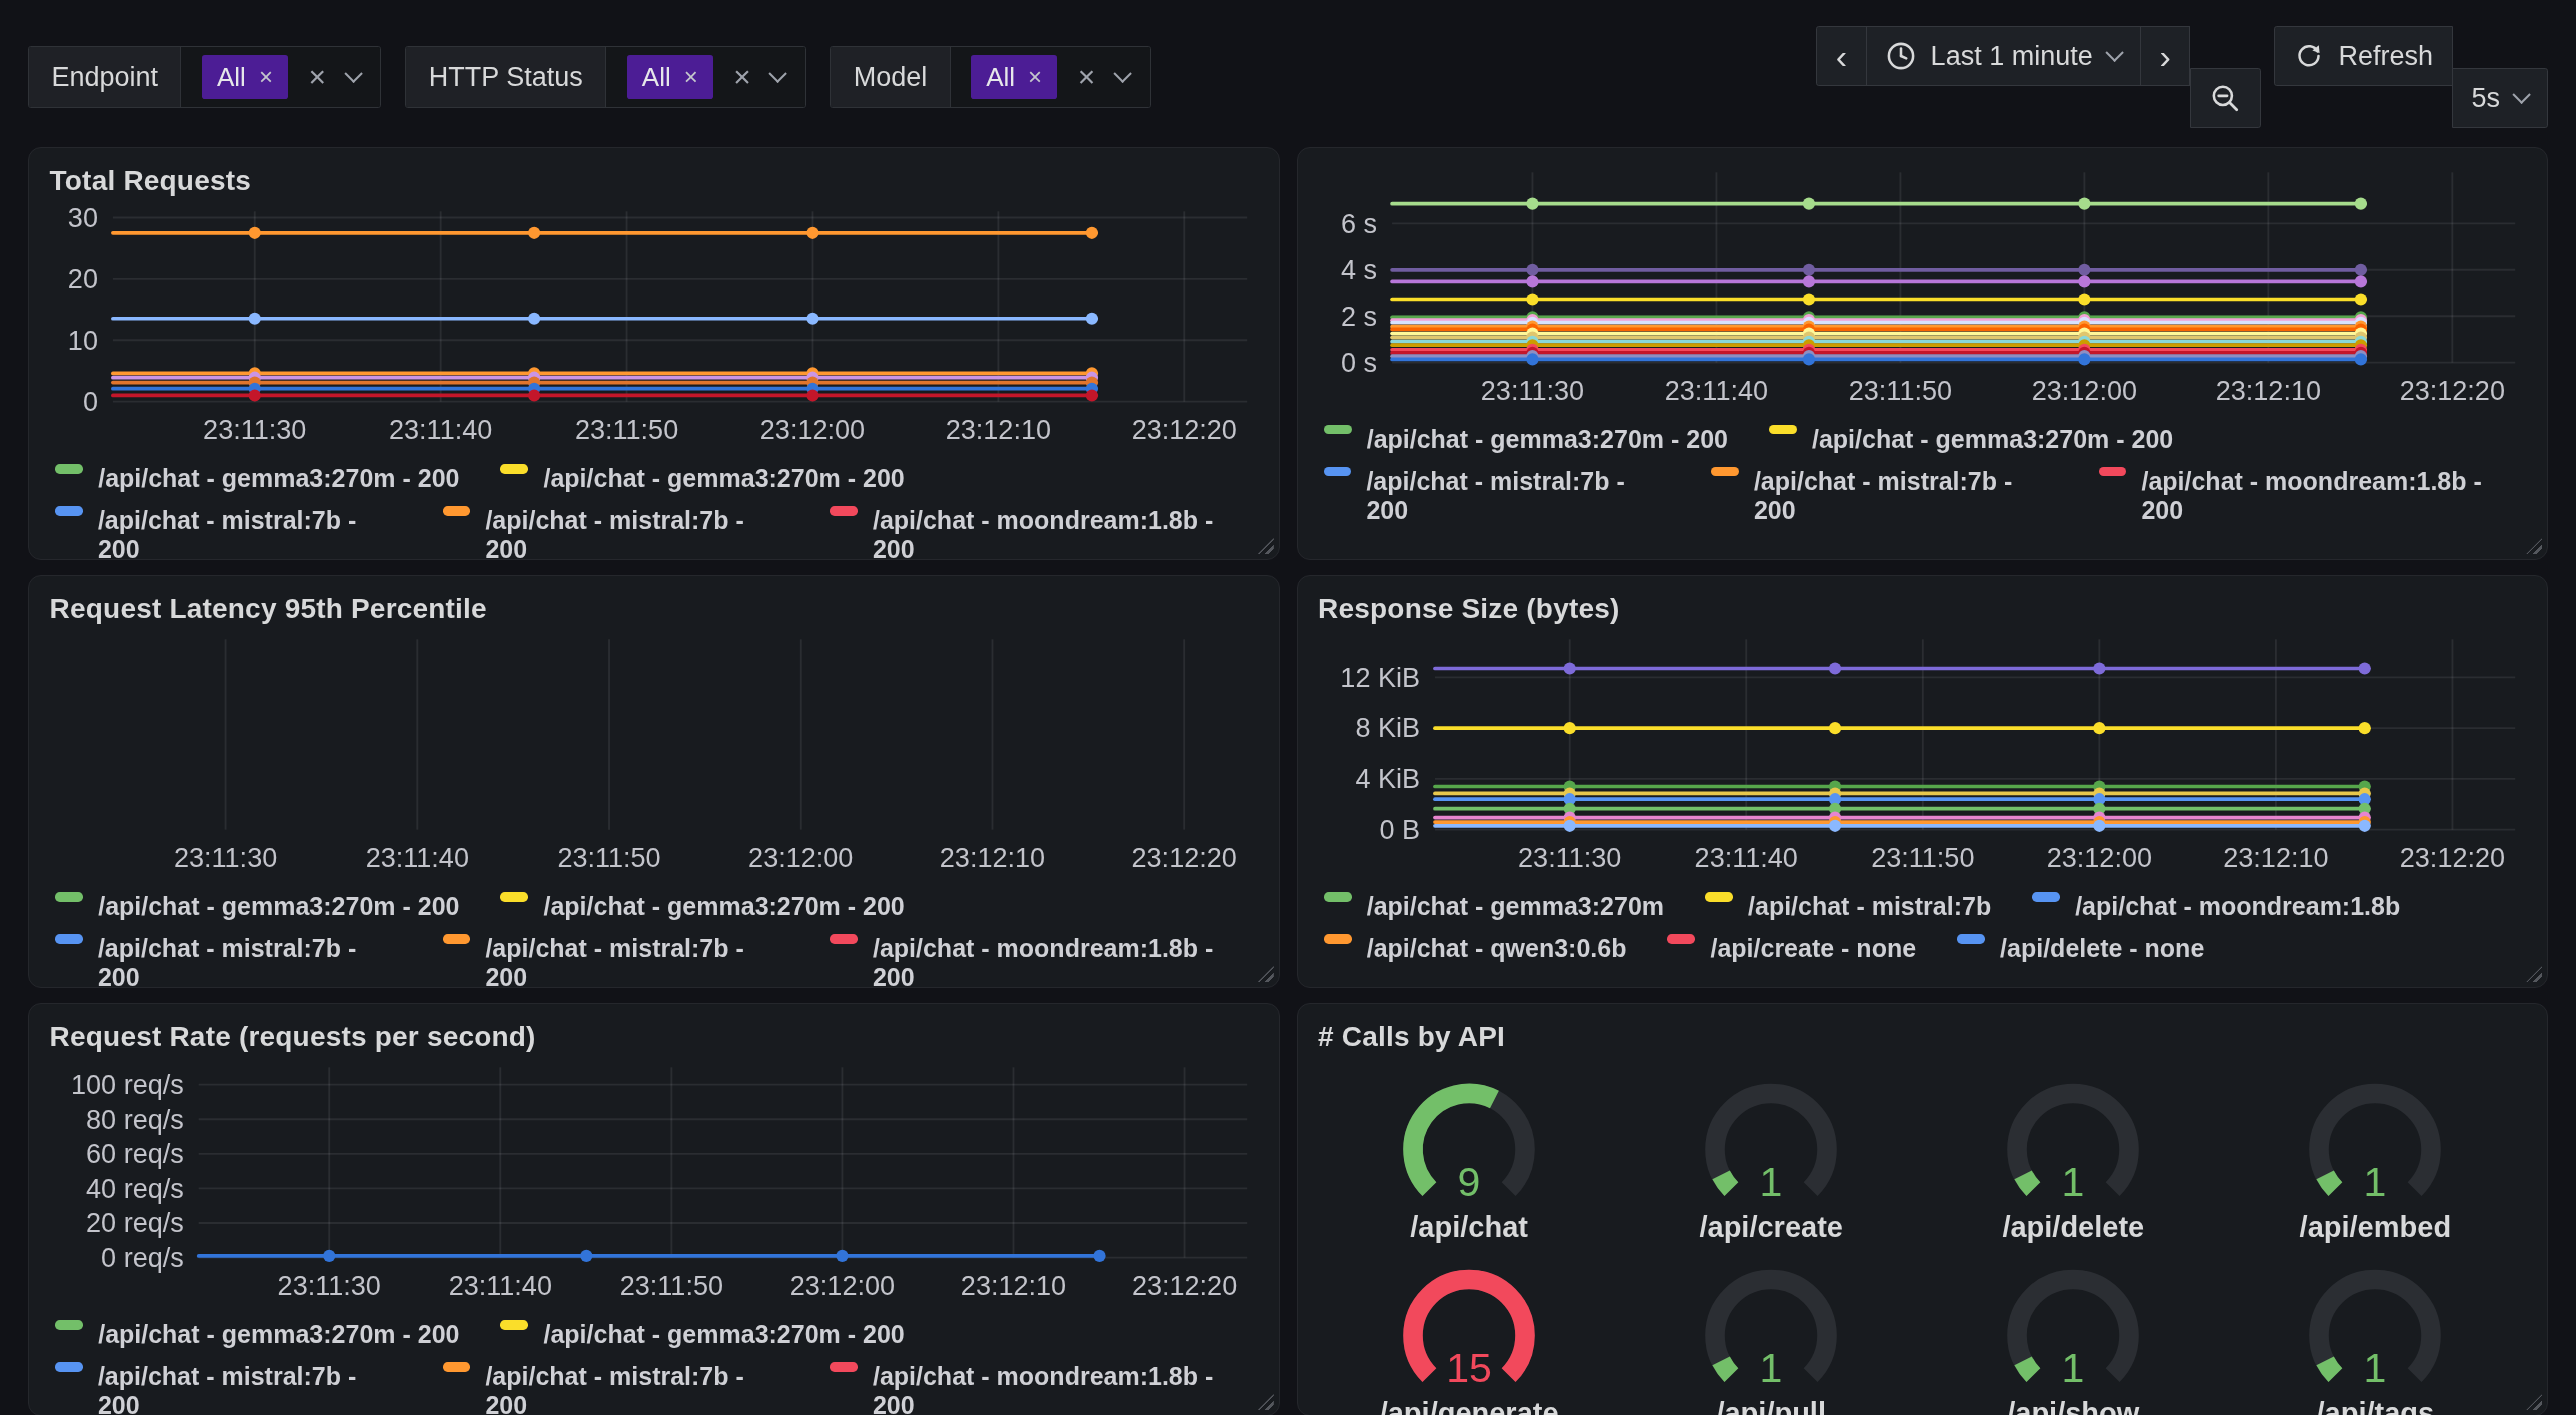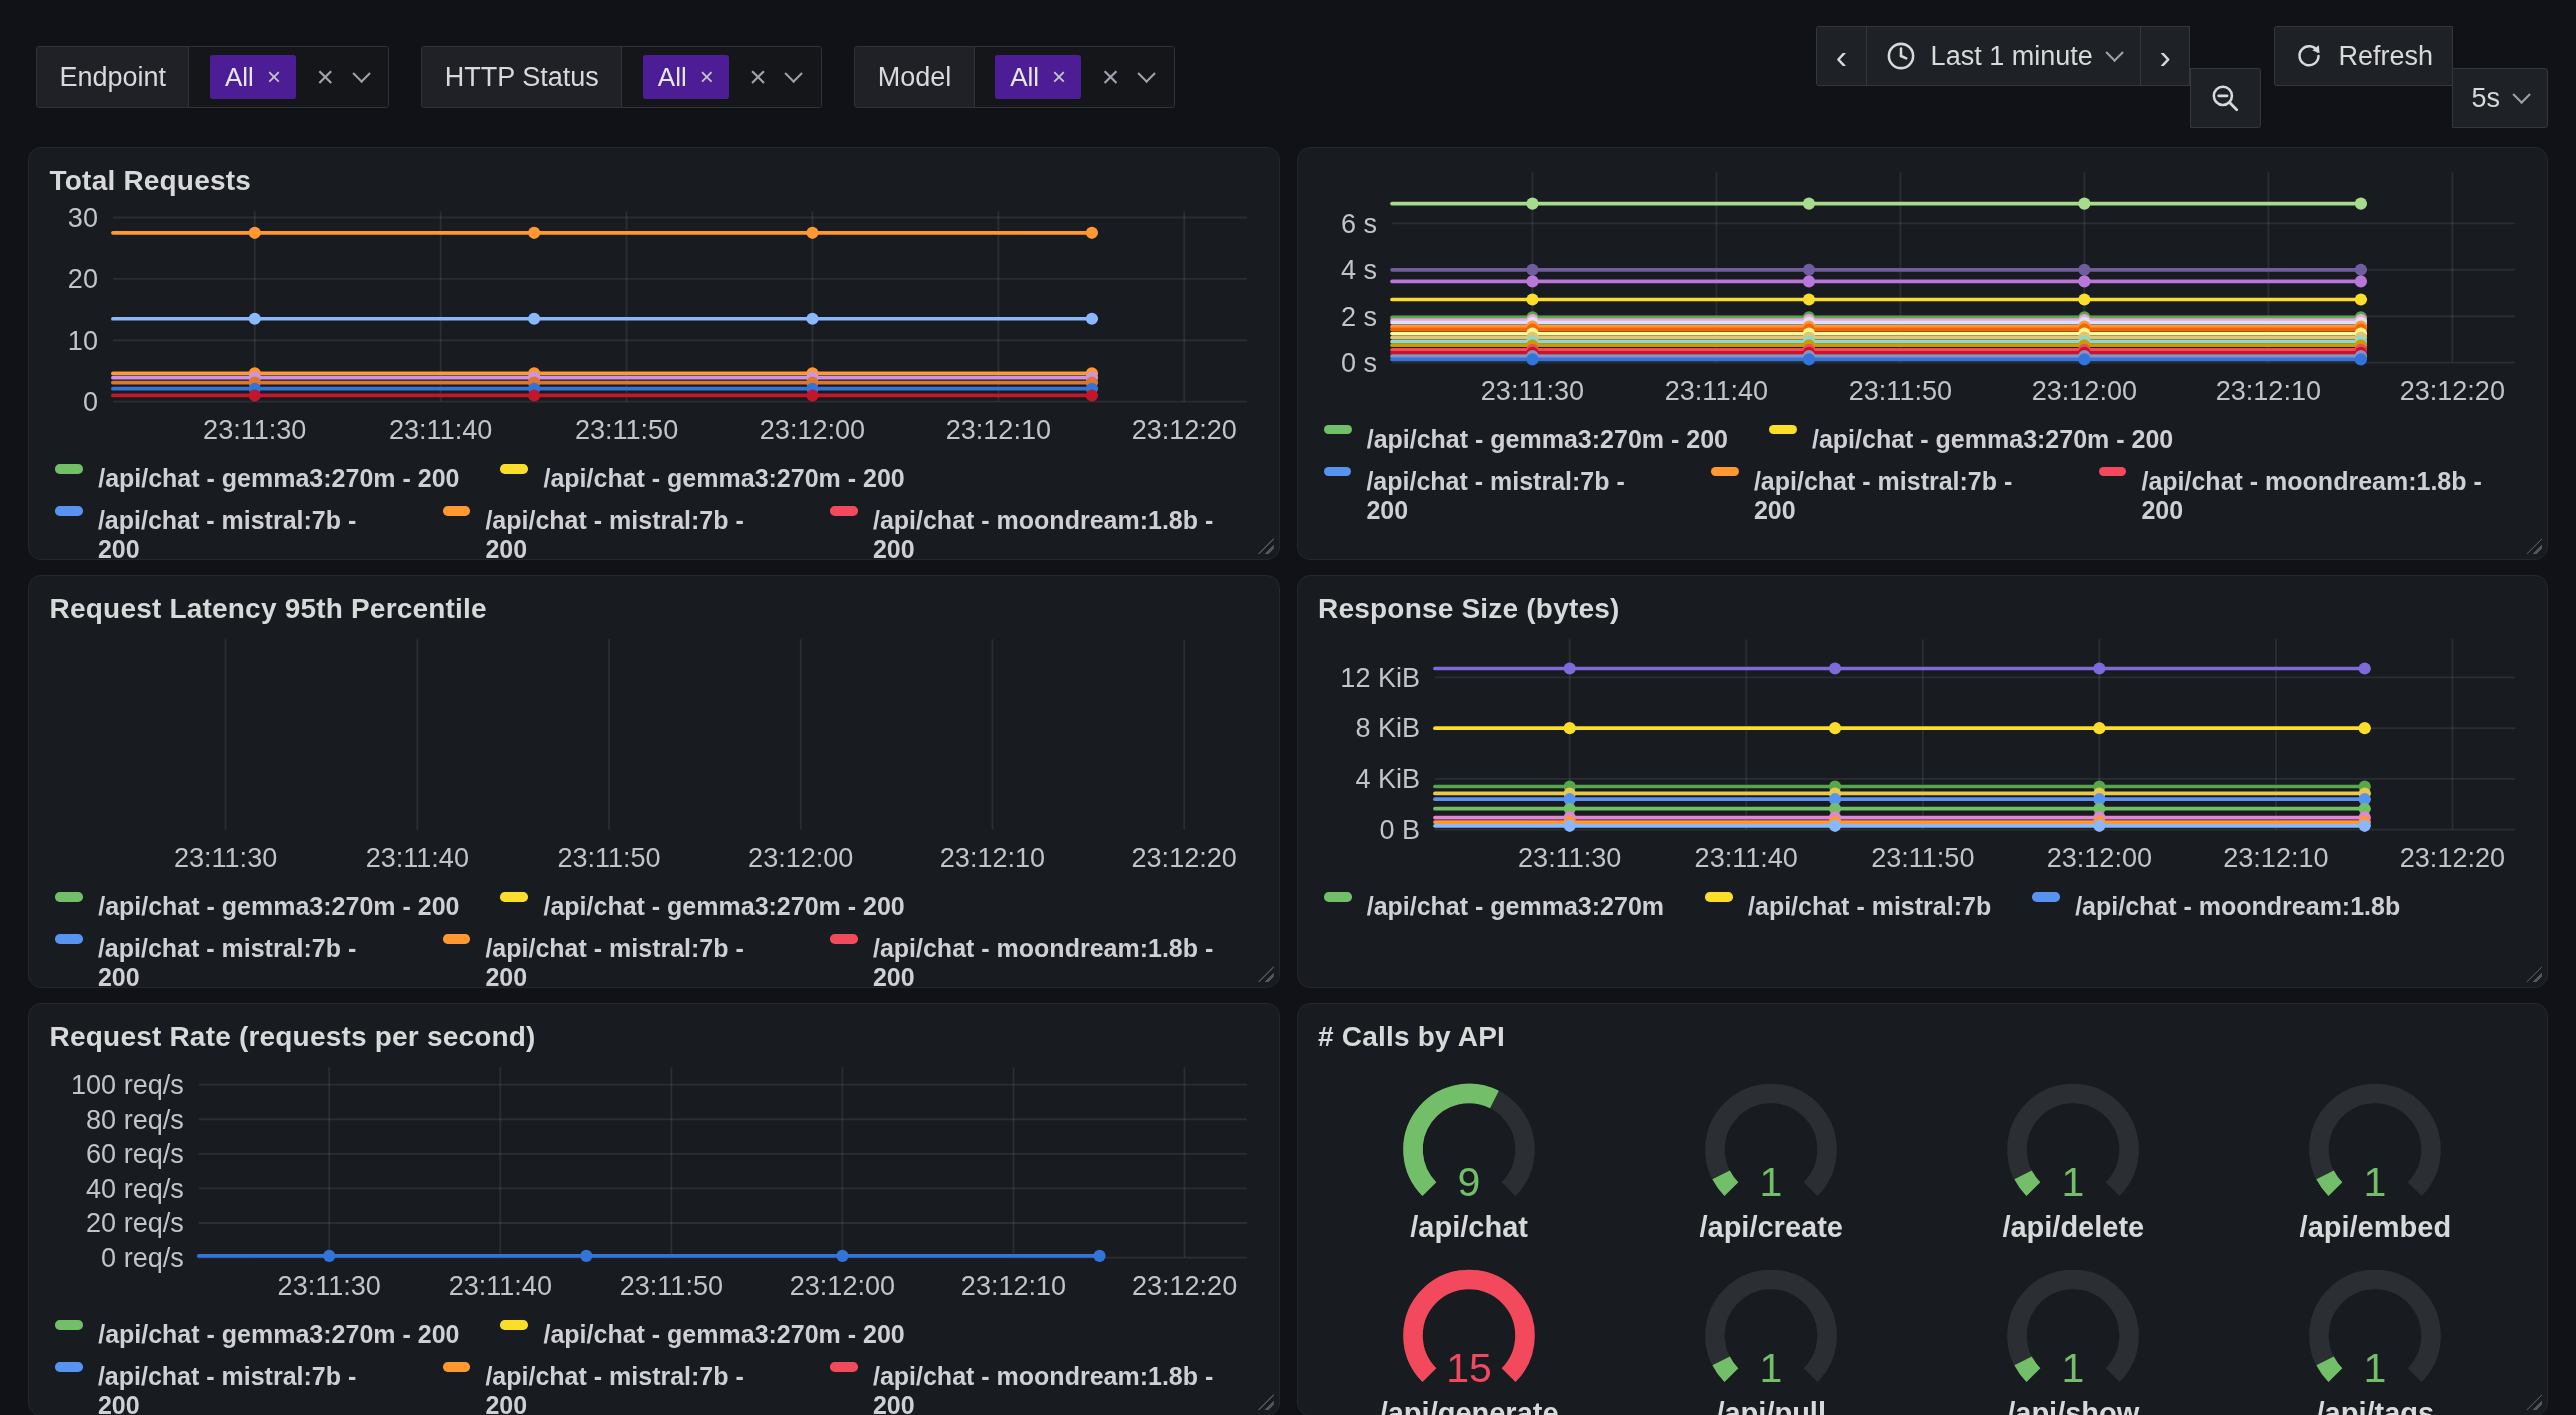--- a/index.html
+++ b/index.html
@@ -1,20 +1,20 @@
 <!DOCTYPE html>
 <html style="font-size:15px"><head>
 <meta charset="utf-8">
 <style>
   html,body{margin:0;padding:0;background:#111217;width:2576px;height:1415px;overflow:hidden;
     font-family:"Liberation Sans",sans-serif;-webkit-font-smoothing:antialiased;}
   
   .topbar{display:flex;justify-content:space-between;align-items:center;padding:26px 28px 18.7px;}
   .filters{display:flex;gap:24px;}
-  .filter{display:flex;align-items:stretch;height:60px;border:0.9px solid #2f3237;border-radius:2.8px;overflow:hidden;background:#15171c;margin-left:8px;}
+  .filter{display:flex;align-items:stretch;height:60px;border:0.9px solid #2f3237;border-radius:2.8px;overflow:hidden;background:#15171c;}
   .filter-label{display:flex;align-items:center;padding:0 22.4px;background:#1f2126;color:#d8d9da;font-size:27px;border-right:0.9px solid #2f3237;}
   .filter-value{display:flex;align-items:center;gap:20.6px;padding:0 20.6px;background:#141619;}
   .chip{display:flex;align-items:center;gap:13px;background:#4c1d95;border-radius:2.8px;padding:6.5px 15px;color:#e6e7ea;font-size:26px;cursor:pointer;}
   .chip .x{color:#c4c6cc;font-size:24px;line-height:1;}
   .clear-x{color:#9fa3ac;font-size:30px;line-height:1;cursor:pointer;}
   .chev{width:11.2px;height:11.2px;border-right:2.8px solid #9fa3ac;border-bottom:2.8px solid #9fa3ac;transform:rotate(45deg) translate(-1.9px,-1.9px);display:inline-block;}
   .timebar{display:flex;align-items:center;gap:13px;}
   .tgroup{display:flex;}
   .tbtn{display:flex;align-items:center;justify-content:center;gap:15px;height:60px;background:#1e2126;border:0.9px solid #34373d;
     color:#d8d9da;font-size:27px;padding:0 18.7px;box-sizing:border-box;cursor:pointer;}
@@ -471,20 +471,34 @@
           </span>
           <span class="legend-item">
             <span class="swatch" style="background: rgb(250, 222, 42);"></span>
             <span class="ltxt">/api/chat - mistral:7b</span>
           </span>
           <span class="legend-item">
             <span class="swatch" style="background: rgb(87, 148, 242);"></span>
             <span class="ltxt">/api/chat - moondream:1.8b</span>
           </span>
         </div>
+        <div class="legend-row">
+          <span class="legend-item">
+            <span class="swatch" style="background: rgb(255, 152, 48);"></span>
+            <span class="ltxt">/api/chat - qwen3:0.6b</span>
+          </span>
+          <span class="legend-item">
+            <span class="swatch" style="background: rgb(242, 73, 92);"></span>
+            <span class="ltxt">/api/create - none</span>
+          </span>
+          <span class="legend-item">
+            <span class="swatch" style="background: rgb(87, 148, 242);"></span>
+            <span class="ltxt">/api/delete - none</span>
+          </span>
+        </div>
       </div>
     <div class="rsz"></div>
   </div>
 
   <div class="panel">
     <h2>Request Rate (requests per second)</h2>
     <svg width="1206" height="250" viewBox="0 0 1290 268">
         <line x1="158" y1="28.54545454545456" x2="1282" y2="28.54545454545456" stroke="rgba(204,204,220,0.10)" stroke-width="2"></line>
         <text x="142" y="38.54545454545456" text-anchor="end" fill="#c3c4cb" font-size="29">100 req/s</text>
         <line x1="158" y1="65.63636363636363" x2="1282" y2="65.63636363636363" stroke="rgba(204,204,220,0.10)" stroke-width="2"></line>

